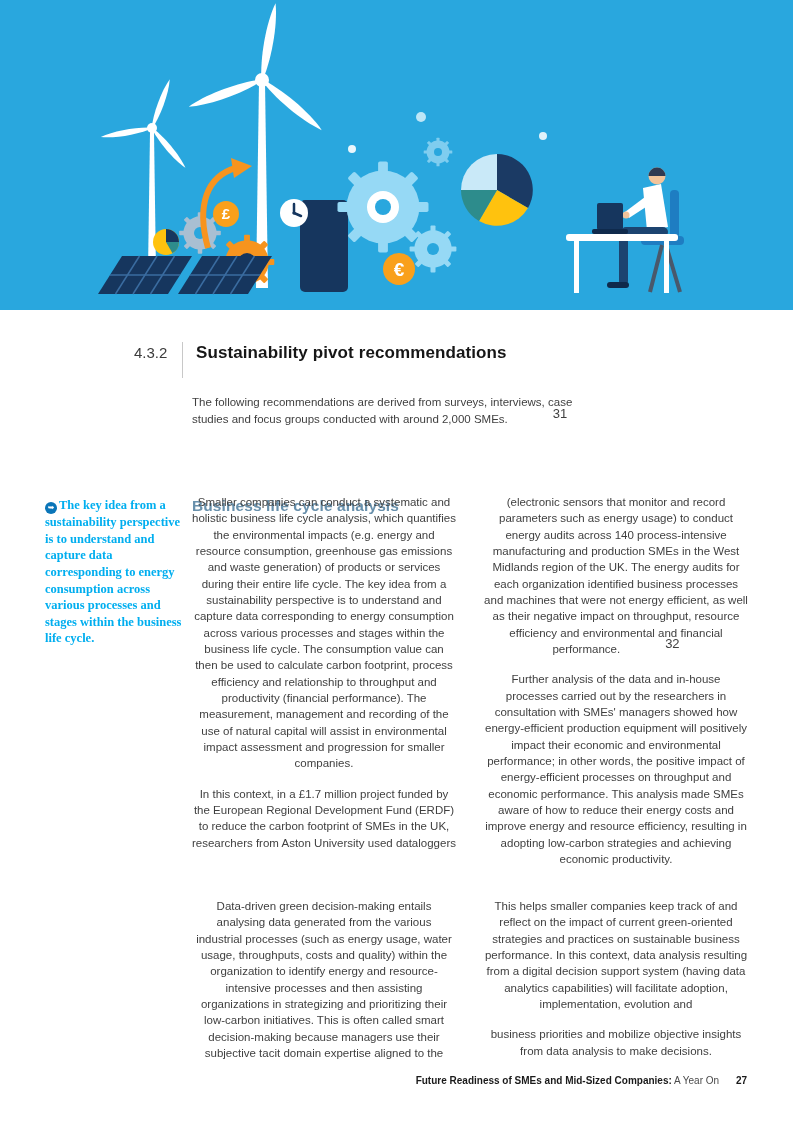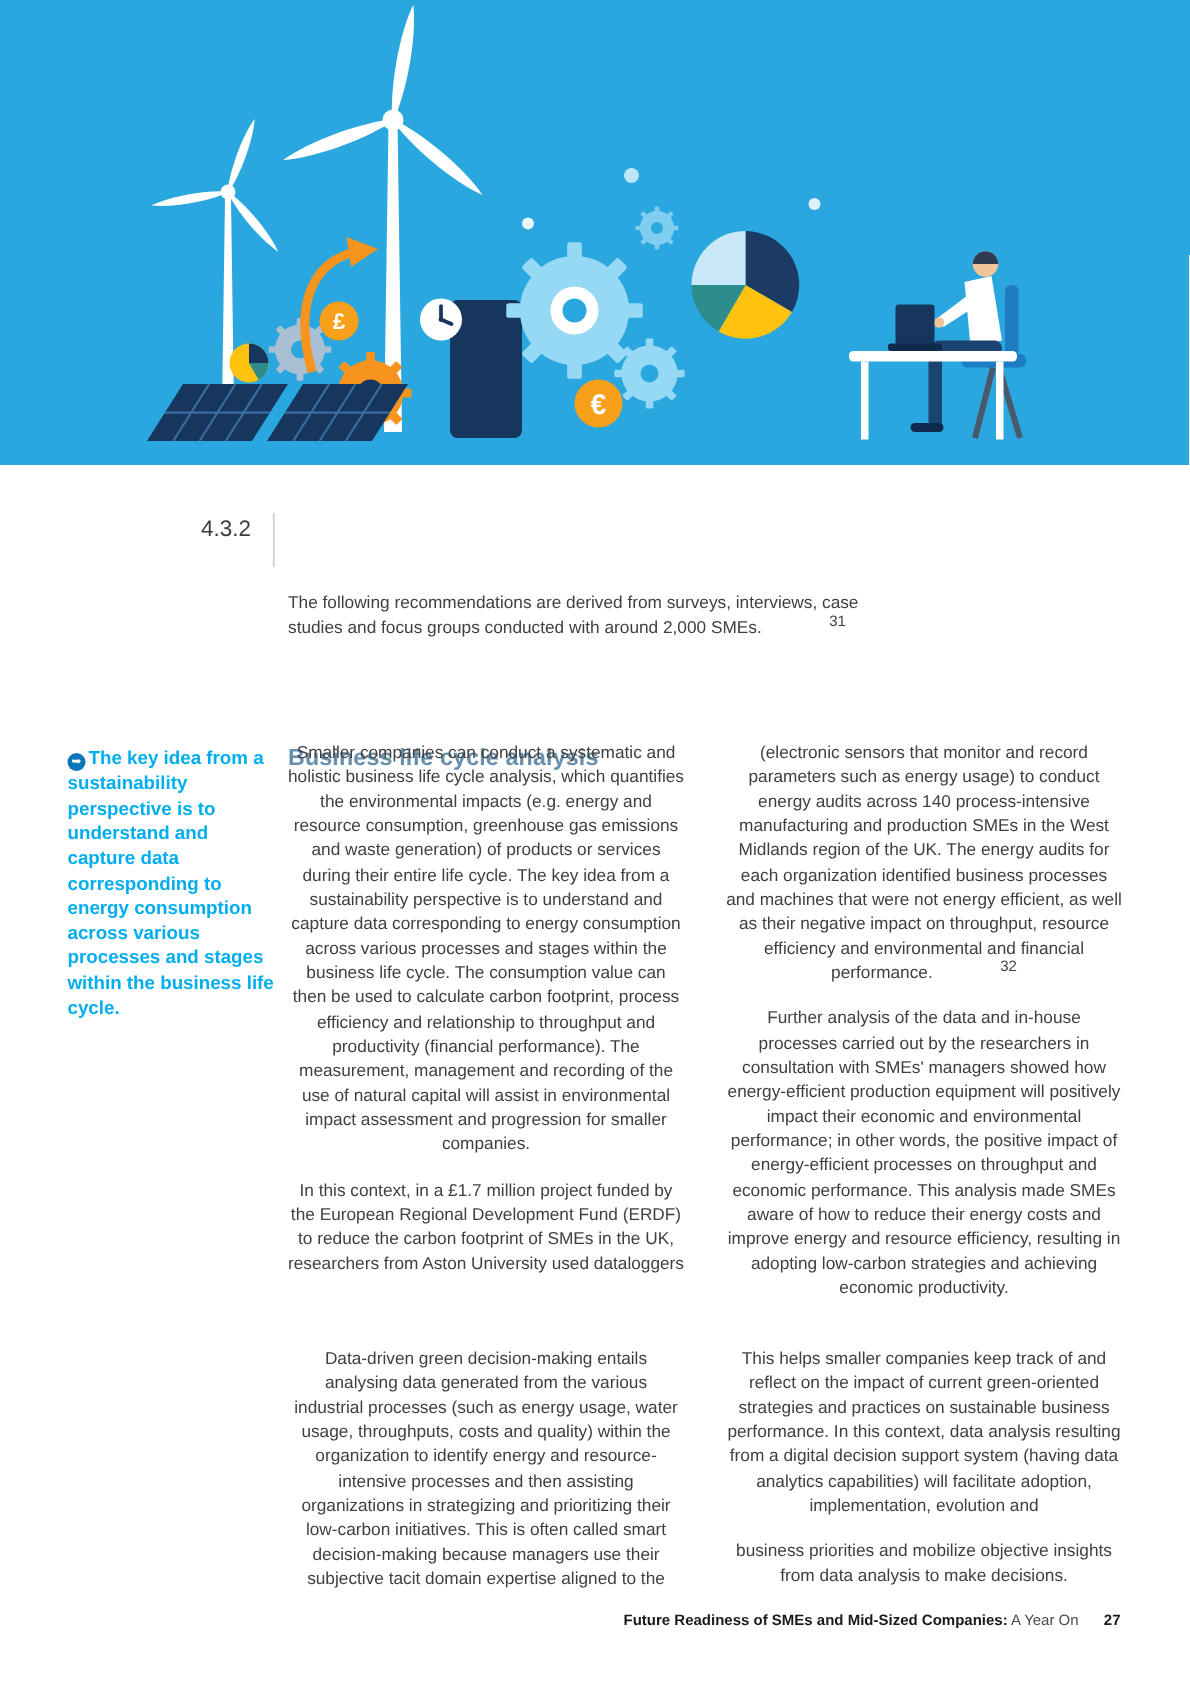--- a/index.html
+++ b/index.html
@@ -15,30 +15,30 @@
   .banner svg { display:block; }
   .banner svg text { font-family:"Liberation Sans","DejaVu Sans",sans-serif; }
 
   
   .section-head { position:absolute; left:134px; top:342px; display:flex; align-items:flex-start; }
   .section-num { font-size:15px; color:#3c3c3c; width:40px; padding-top:2px; }
   .head-rule { width:1px; min-height:36px; background:#c8c8c8; margin:0 13px 0 8px; align-self:stretch; }
   .page-title { font-size:17px; font-weight:bold; color:#161616; padding-top:1px; letter-spacing:.1px; }
 
   .intro { position:absolute; left:192px; top:394px; width:392px; font-size:11.5px; line-height:1.45; color:#3f3f3f; }
-  sup { font-size:10px; vertical-align:super; line-height:0;padding-left:45px; }
+  sup { font-size:13px; vertical-align:super; line-height:0;padding-left:45px; }
 
   .h3 { position:absolute; left:192px; font-size:15.5px; font-weight:bold; color:#6890AC; letter-spacing:.1px;margin-top:46px; }
   .h3-1 { top:451px; }
   .h3-2 { top:851px; }
 
   
   .pullquote {
     position:absolute; left:45px; top:497px; width:138px;
-    font-size:12.5px; font-weight:bold; color:#00AEEF; line-height:1.33;
+    font-size:12.5px; font-weight:bold; color:#00AEEF; line-height:1.33;font-family:Liberation Serif, serif;
   }
   .pq-icon {
     display:inline-block; width:12px; height:12px; border-radius:50%;
     background:#0A75B8; color:#ffffff; font-size:8px; line-height:12px;
     text-align:center; margin-right:2px; vertical-align:-1px; font-weight:normal;
   }
 
   
   .cols { position:absolute; left:192px; width:556px; display:flex; gap:28px; }
   .cols1 { top:494px; }
@@ -184,20 +184,21 @@
         <rect x="664" y="241" width="5" height="52" fill="#ffffff"></rect>
         <rect x="597" y="203" width="26" height="27" rx="2" fill="#16365E"></rect>
         <rect x="592" y="229" width="36" height="5" rx="2" fill="#0F2A4C"></rect>
       </g>
     </svg>
   </div>
 
   <div class="section-head">
     <div class="section-num">4.3.2</div>
     <div class="head-rule"></div>
+    <h1 class="page-title">Sustainability pivot recommendations</h1>
   </div>
 
   <p class="intro"><span>The following recommendations are derived from surveys, interviews, case studies and focus groups conducted with around 2,000 SMEs.</span><sup>31</sup></p>
 
   <h2 class="h3 h3-1">Business life cycle analysis</h2>
 
   <div class="pullquote"><span class="pq-icon">➥</span><span>The key idea from a sustainability perspective is to understand and capture data corresponding to energy consumption across various processes and stages within the business life cycle.</span></div>
 
   <div class="cols cols1">
     <div class="col">

